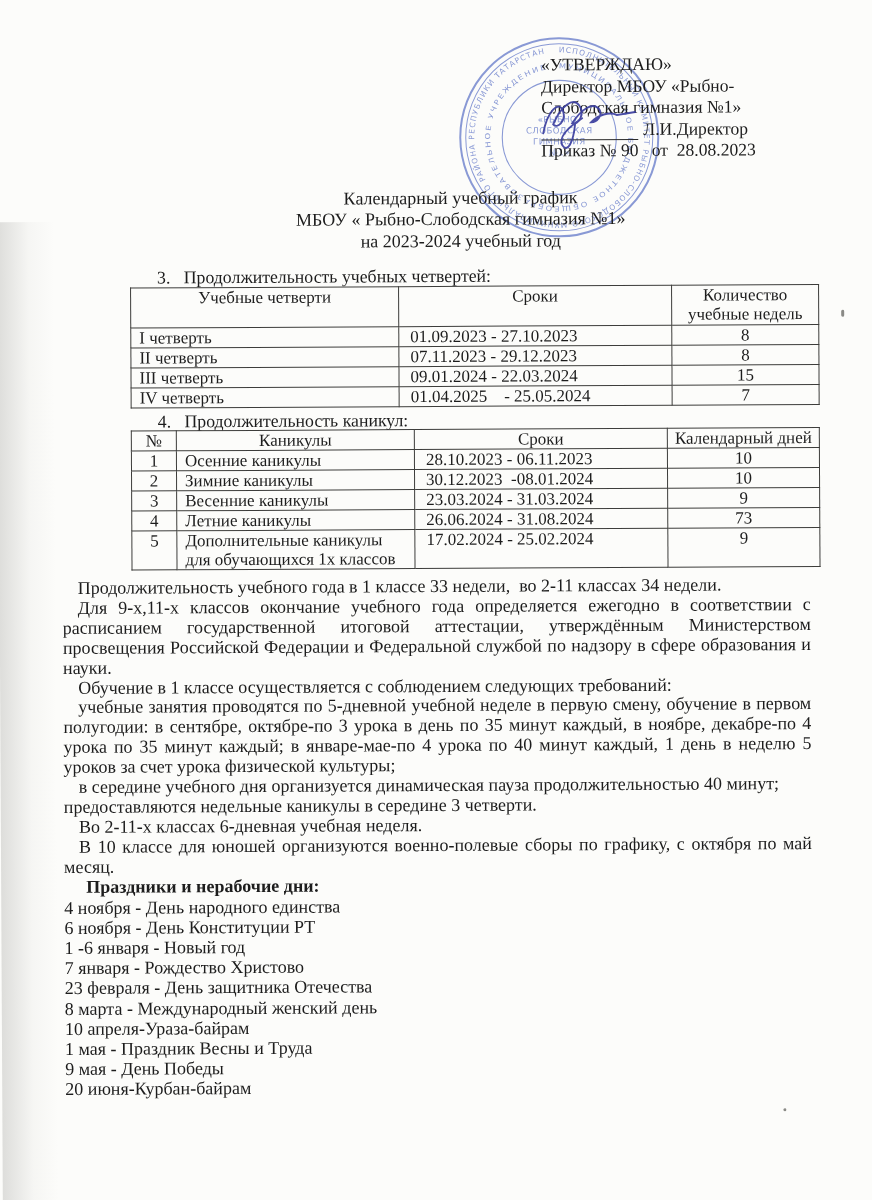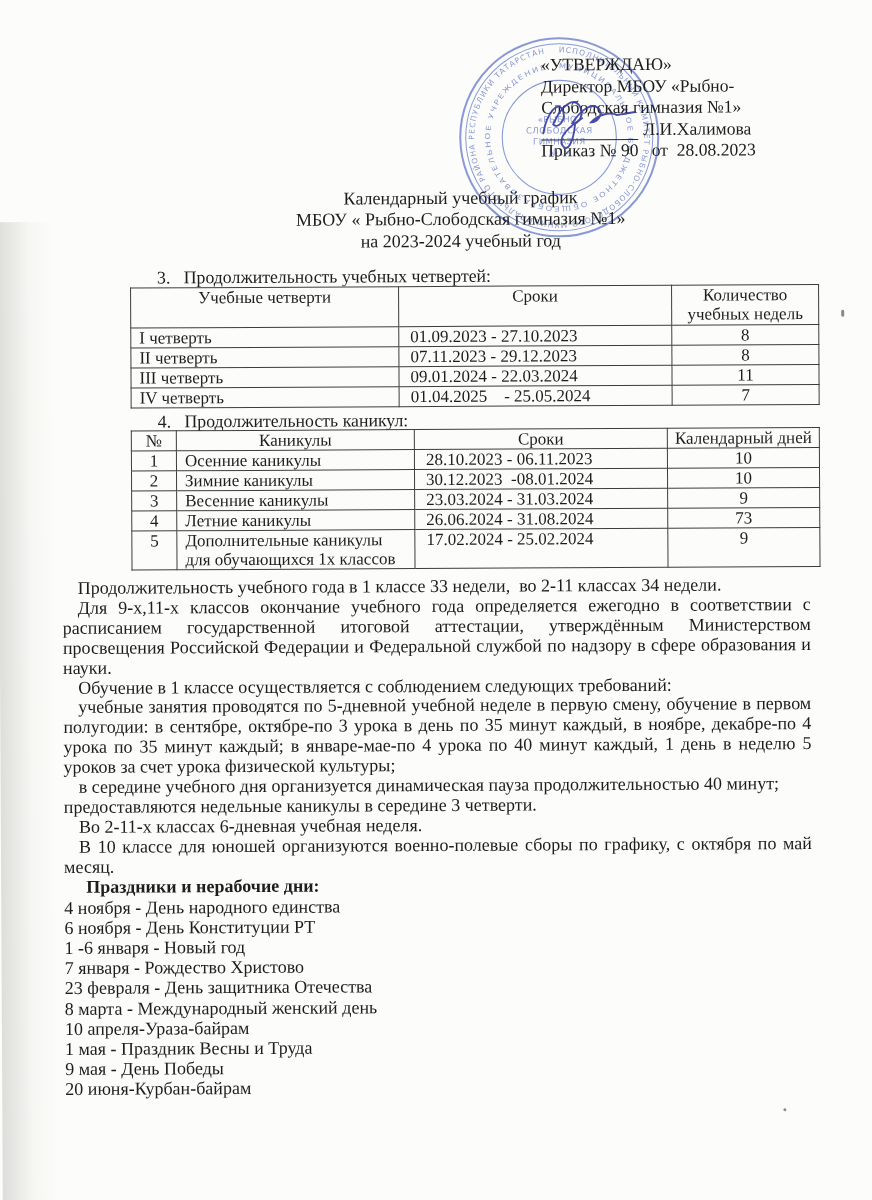--- a/index.html
+++ b/index.html
@@ -98,21 +98,21 @@
     <div class="appr-line">Слободская гимназия №1»</div>
     <div class="sig-row">
       <span class="sig-line">
         <svg class="sig-svg" viewBox="0 0 122 72">
           <g fill="none" stroke="#3b3f9f" stroke-width="1.9" stroke-linecap="round" opacity=".92">
             <path d="M8,46 C12,24 24,12 28,24 C31,34 22,42 18,37 C26,18 38,10 44,18 C50,26 44,38 37,36 C46,22 58,14 64,22 C68,28 62,35 56,35 C63,28 74,24 82,28 L100,25"></path>
             <path d="M40,36 C38,56 32,66 27,58 C23,50 33,40 47,31"></path>
           </g>
         </svg>
       </span>
-      <span>Л.И.Халимова</span>
+      <span>Л.И.Директор</span>
     </div>
     <div class="appr-line">Приказ № 90   от  28.08.2023</div>
   </div>
 
   <div class="title">
     <div>Календарный учебный график</div>
     <div>МБОУ « Рыбно-Слободская гимназия №1»</div>
     <div>на 2023-2024 учебный год</div>
   </div>
 
@@ -120,38 +120,38 @@
   <table class="tbl t1">
     <colgroup>
         <col style="width:268px">
         <col style="width:273px">
         <col style="width:147px">
       </colgroup>
     <thead>
       <tr>
         <th>Учебные четверти</th>
         <th>Сроки</th>
-        <th>Количество учебных недель</th>
+        <th>Количество учебные недель</th>
       </tr>
     </thead>
     <tbody>
       <tr>
         <td class="c-name">I четверть</td>
         <td class="c-date">01.09.2023 - 27.10.2023</td>
         <td class="c-num">8</td>
       </tr>
       <tr>
         <td class="c-name">II четверть</td>
         <td class="c-date">07.11.2023 - 29.12.2023</td>
         <td class="c-num">8</td>
       </tr>
       <tr>
         <td class="c-name">III четверть</td>
         <td class="c-date">09.01.2024 - 22.03.2024</td>
-        <td class="c-num">11</td>
+        <td class="c-num">15</td>
       </tr>
       <tr>
         <td class="c-name">IV четверть</td>
         <td class="c-date">01.04.2025    - 25.05.2024</td>
         <td class="c-num">7</td>
       </tr>
     </tbody>
   </table>
 
   <div class="sec-heading h4pos">4.   Продолжительность каникул:</div>

